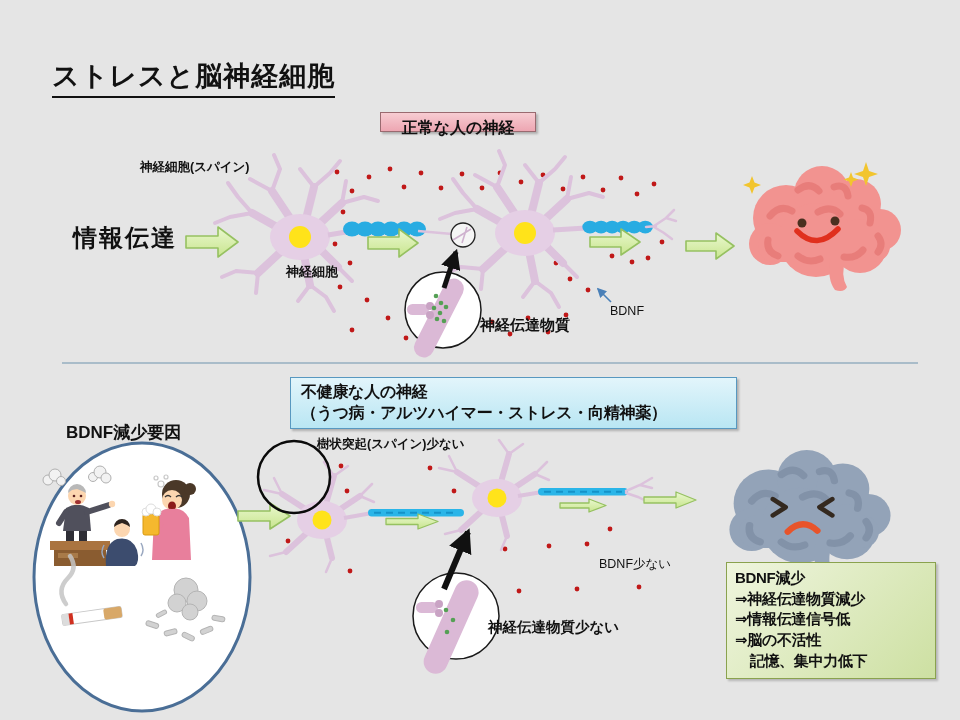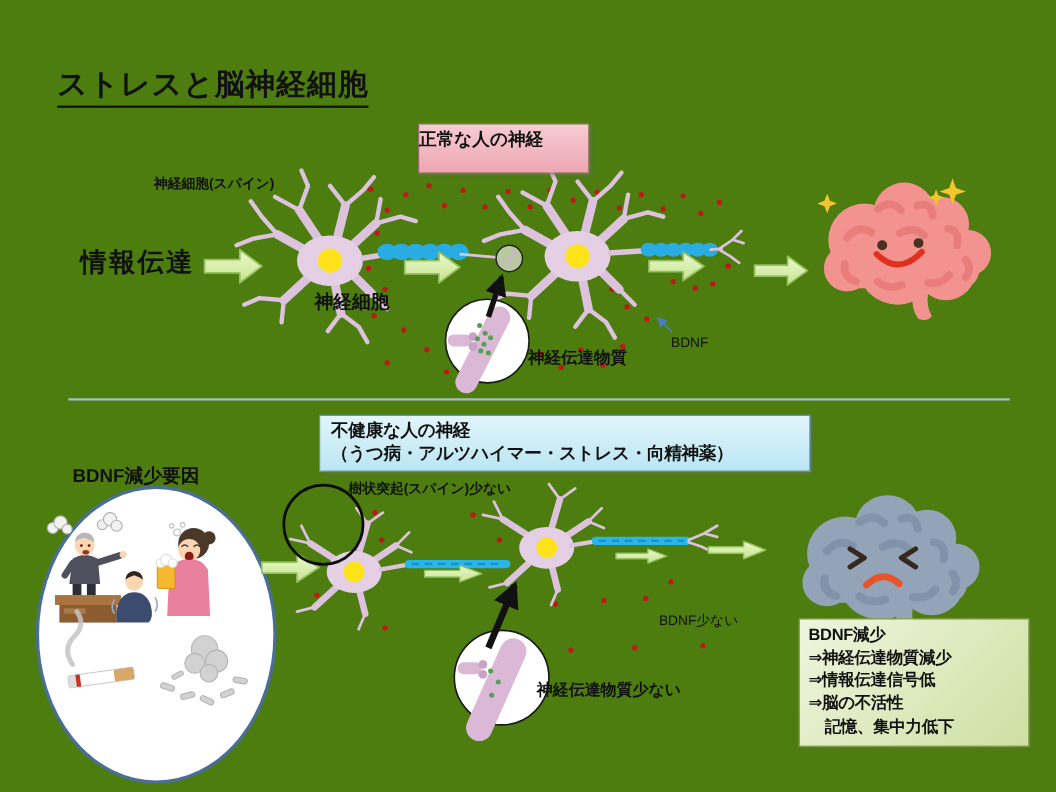--- a/index.html
+++ b/index.html
@@ -1,38 +1,38 @@
 <!DOCTYPE html>
 <html><head>
 <meta charset="utf-8">
 <style>
   * { margin:0; padding:0; box-sizing:border-box; }
   html,body { background:#fff; }
   .slide {
-    position:relative; width:960px; height:720px; background:#4d7c0f;
+    position:relative; width:960px; height:720px; background:#e5e5e5;
     overflow:hidden; font-family:"Liberation Sans","DejaVu Sans",sans-serif; color:#111;
   }
   .svg-layer { position:absolute; left:0; top:0; width:960px; height:720px; }
   .lbl { position:absolute; white-space:nowrap; color:#111; }
   .title { left:52px; top:58px; font-size:27px; font-weight:bold; letter-spacing:1px;
            border-bottom:2px solid #111; padding-bottom:2px; }
-  .hdr-pink { left:380px; top:112px; width:156px; height:46px; line-height:29px;
+  .hdr-pink { left:380px; top:112px; width:156px; height:20px; text-align:center; line-height:29px;
     font-size:16px; font-weight:600; background:linear-gradient(#f7ccd2,#eda6b2);
     border:1px solid #9a6a70; box-shadow:2px 2px 2px rgba(110,110,110,.45); }
   .hdr-blue { left:290px; top:377px; width:447px; padding:3px 10px 5px;
     font-size:16px; font-weight:600; line-height:1.32; letter-spacing:-0.3px;
     background:linear-gradient(#e2f5fb,#b9e6f3); border:1px solid #5898c0;
     box-shadow:2px 2px 2px rgba(110,110,110,.45); }
   .summary { left:726px; top:562px; width:210px; padding:5px 8px 7px;
     font-size:15px; font-weight:bold; line-height:1.38; letter-spacing:-0.3px;
     background:linear-gradient(135deg,#eff5de,#cde0a2); border:1px solid #8aa24e;
     box-shadow:2px 2px 2px rgba(110,110,110,.4); }
   .l-dendrite  { left:140px; top:159px; font-size:12.5px; font-weight:bold; }
   .l-info      { left:73px;  top:222px; font-size:24px;  font-weight:bold; letter-spacing:2px; }
-  .l-neuron    { left:286px; top:263px; font-size:17px;  font-weight:bold;text-align:center; }
+  .l-neuron    { left:286px; top:263px; font-size:13px;  font-weight:bold;text-align:center; }
   .l-nt        { left:480px; top:316px; font-size:15px;  font-weight:bold; }
   .l-bdnf      { left:610px; top:304px; font-size:12.5px; }
   .l-cause     { left:66px;  top:421px; font-size:17px;  font-weight:bold; }
   .l-dendrite2 { left:301px; top:436px; font-size:12.5px; font-weight:bold;margin-left:16px; }
   .l-bdnf2     { left:599px; top:556px; font-size:12.5px; }
   .l-nt2       { left:488px; top:618px; font-size:14.5px; font-weight:bold;text-align:center; }
   .garrow { fill:url(#ag); stroke:#96c161; stroke-width:1.6; stroke-linejoin:round; }
   .garrow.thin { stroke-width:1.3; }
   .bd { fill:#c01818; }
 </style>

